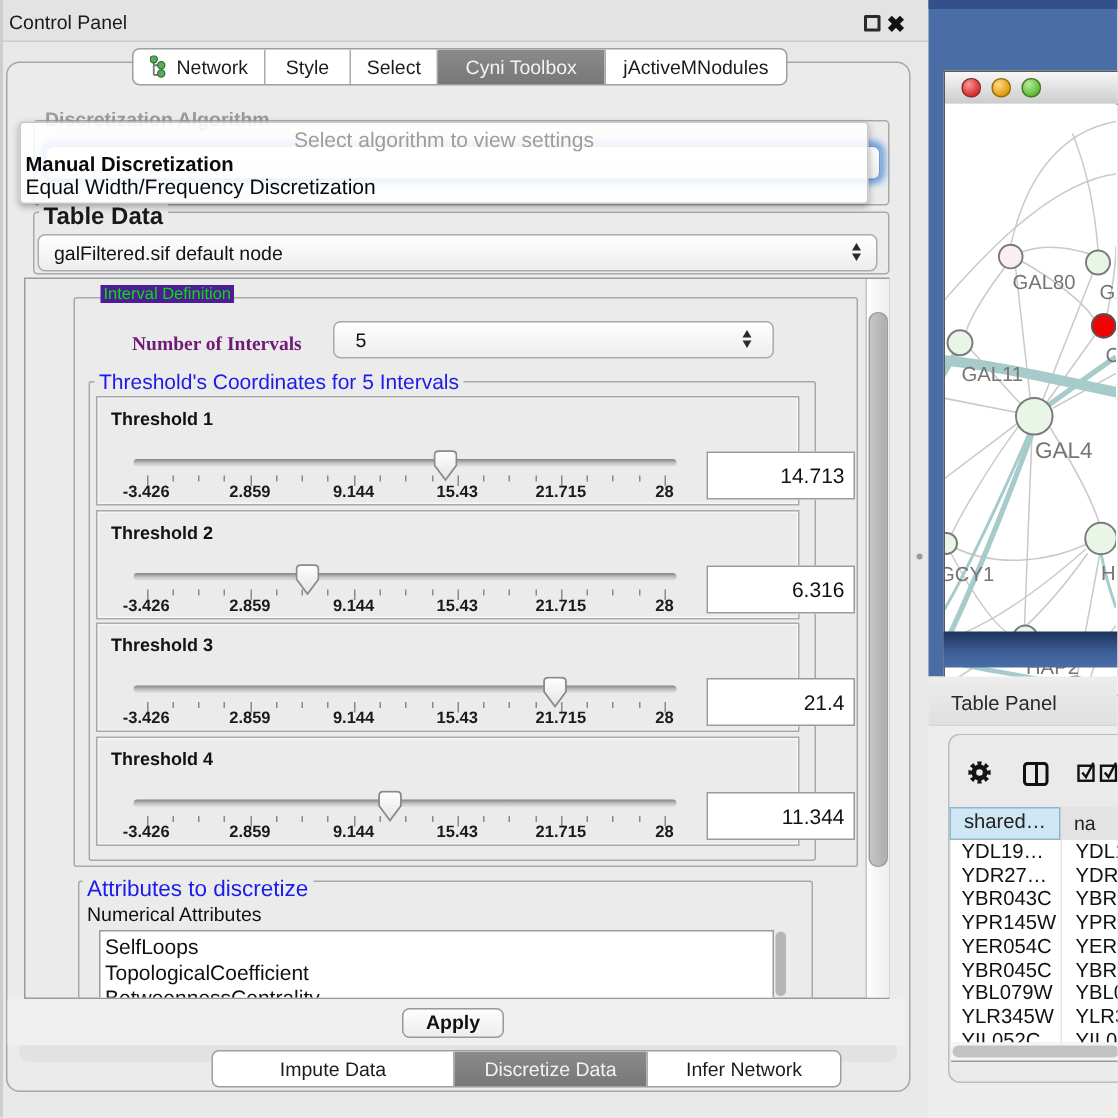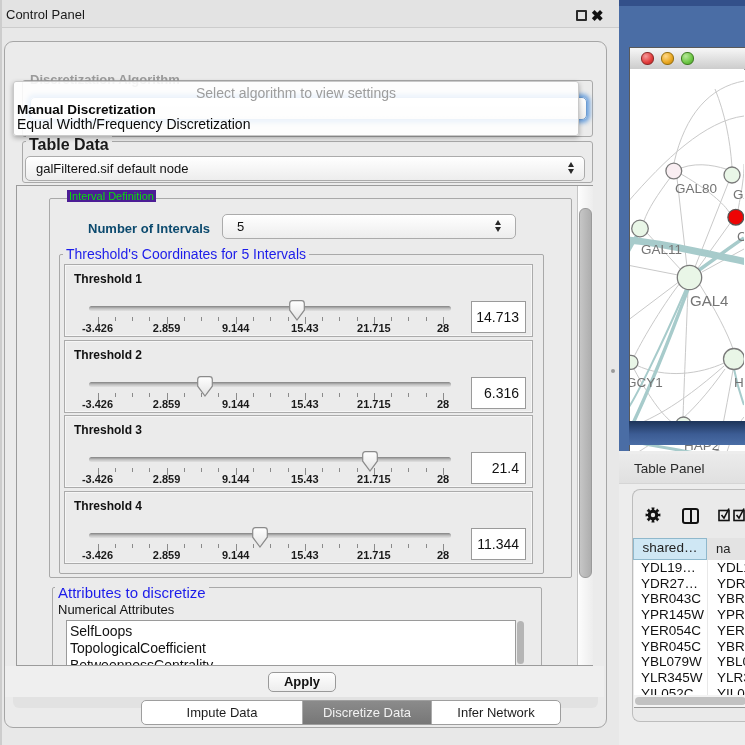--- a/index.html
+++ b/index.html
@@ -37,21 +37,21 @@
   #vsbthumb{left:579px;top:208px;width:11px;height:368px;border-radius:6px;
             background:linear-gradient(90deg,#c6c6c6,#aeaeae);border:1px solid #9a9a9a;}
   .tpanel{position:absolute;left:47px;width:467px;height:71px;background:#ebebeb;
           border:1px solid #ababab;box-shadow:inset 0 0 0 1px #f6f6f6;}
   .tlabel{position:absolute;left:9px;top:7px;font-weight:bold;font-size:12px;color:#111;}
   .track{position:absolute;left:24px;top:41px;width:362px;height:5px;border-radius:2.5px;
          background:linear-gradient(#828282,#c4c4c4 55%,#e2e2e2);}
   .thumb{position:absolute;top:35px;width:16px;height:21px;}
   .tfield{position:absolute;left:406px;top:36px;width:47px;height:30px;background:#fff;
           border:1px solid #9a9a9a;font-size:14px;color:#111;text-align:right;
-          line-height:30px;padding-right:6px;}
+          line-height:30px;padding-right:6px;padding-left:44px;}
   .ticklabel{position:absolute;font-size:11px;font-weight:bold;color:#1a1a1a;transform:translateX(-50%);}
   
   #bluezone{left:619px;top:0;width:126px;height:451px;background:#4a6da5;}
   #netframe{left:629px;top:6px;width:116px;height:415px;background:#fff;
             border:1.5px solid #5a5a5a;border-right:none;margin-top:41px;}
   #nettitle{left:0;top:0;width:116px;height:21px;background:linear-gradient(#f7f7f7,#cccccc);
             border-bottom:1px solid #9a9a9a;}
   #tablezone{left:619px;top:451px;width:126px;height:294px;background:#ededed;}
   #tpbar{left:0px;top:3px;width:126px;height:29px;background:linear-gradient(#ebebeb,#e0e0e0);
          border-bottom:1px solid #d5d5d5;}
@@ -60,40 +60,53 @@
 </style>
 </head>
 <body>
 <div class="abs" id="win">
   <div class="abs" id="titlebar"></div>
   <div class="abs" style="left:0;top:0;width:2px;height:745px;background:#cdcdcd;"></div>
   <div class="abs" id="titletext">Control Panel</div>
   <div class="abs" id="floatbtn"></div>
   <div class="abs" id="closebtn">✖</div>
   <div class="abs" id="outer"></div>
+  <div class="abs seg" id="toptabs">
+    <div class="it" style="width:87px;">
+      <svg width="11" height="15" viewBox="0 0 11 15" style="margin-right:7px;">
+        <path d="M2.5 3 L2.5 13 M2.5 6.5 L7 6.5 M2.5 13 L7 13" stroke="#7a7a7a" stroke-width="1.2" fill="none"></path>
+        <circle cx="2.5" cy="2.5" r="2.4" fill="#5aaa5a" stroke="#2e6e2e" stroke-width="0.8"></circle>
+        <circle cx="7.5" cy="6.5" r="2.4" fill="#5aaa5a" stroke="#2e6e2e" stroke-width="0.8"></circle>
+        <circle cx="7.5" cy="12" r="2.4" fill="#5aaa5a" stroke="#2e6e2e" stroke-width="0.8"></circle>
+      </svg>Network</div>
+    <div class="it" style="width:56px;">Style</div>
+    <div class="it" style="width:57px;">Select</div>
+    <div class="it sel" style="width:111px;">Cyni Toolbox</div>
+    <div class="it" style="width:120px;">jActiveMNodules</div>
+  </div>
 
   <div class="abs group" style="left:22px;top:80px;width:569px;height:55px;"></div>
   <div class="abs combo" style="left:30px;top:97px;width:555px;height:21px;
        box-shadow:0 0 4px 2.5px rgba(90,150,220,.85);border-color:#6d9cd1;"></div>
 
   <div class="abs group" style="left:22px;top:141px;width:569px;height:40px;"></div>
   <div class="abs" style="left:26px;top:136px;background:#ebebeb;padding:0 3px;
        font-size:16px;font-weight:bold;color:#1a1a1a;">Table Data</div>
   <div class="abs combo" style="left:25px;top:156px;width:558px;height:23px;">
      <span style="margin-left:10px;">galFiltered.sif default node</span>
      <span style="position:absolute;left:542px;top:5px;width:0;height:0;border-left:3.5px solid transparent;border-right:3.5px solid transparent;border-bottom:5px solid #2a2a2a;"></span>
       <span style="position:absolute;left:542px;top:12px;width:0;height:0;border-left:3.5px solid transparent;border-right:3.5px solid transparent;border-top:5px solid #2a2a2a;"></span>
   </div>
 
   <div class="abs" id="scrollpane">
 
      <div class="abs group" style="left:32px;top:12px;width:521px;height:378px;border-radius:2px;"></div>
      <div class="abs" style="left:50px;top:4px;background:#4c1d95;padding:0 2px;
           font-size:11px;color:#0ade0a;">Interval Definition</div>
-     <div class="abs" style="left:71px;top:35px;font-size:13px;font-weight:bold;color:#0c4a6e;">Number of Intervals</div>
+     <div class="abs" style="left:71px;top:35px;font-size:13px;font-weight:bold;color:#701a75;font-family:Liberation Serif, serif;">Number of Intervals</div>
      <div class="abs combo" style="left:205px;top:28px;width:292px;height:23px;">
         <span style="margin-left:14px;">5</span>
         <span style="position:absolute;left:272px;top:5px;width:0;height:0;border-left:3.5px solid transparent;border-right:3.5px solid transparent;border-bottom:5px solid #2a2a2a;"></span>
         <span style="position:absolute;left:272px;top:12px;width:0;height:0;border-left:3.5px solid transparent;border-right:3.5px solid transparent;border-top:5px solid #2a2a2a;"></span>
      </div>
 
      <div class="abs group" style="left:42px;top:68px;width:483px;height:318px;border-radius:2px;"></div>
      <div class="abs" style="left:46px;top:60px;background:#ebebeb;padding:0 3px;
           font-size:14px;color:#1c1cea;">Threshold's Coordinates for 5 Intervals</div>
      <div class="abs tpanel" style="top:78px;">

